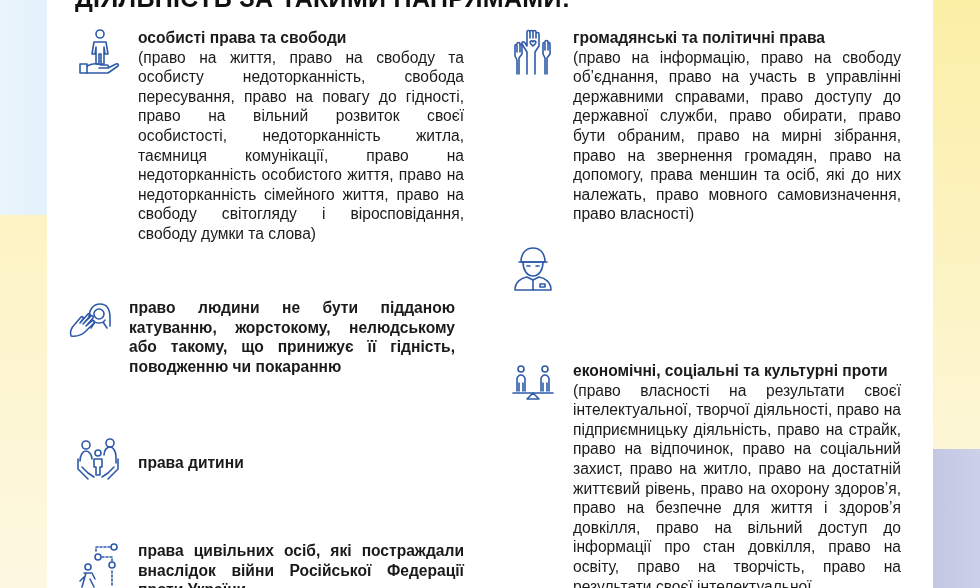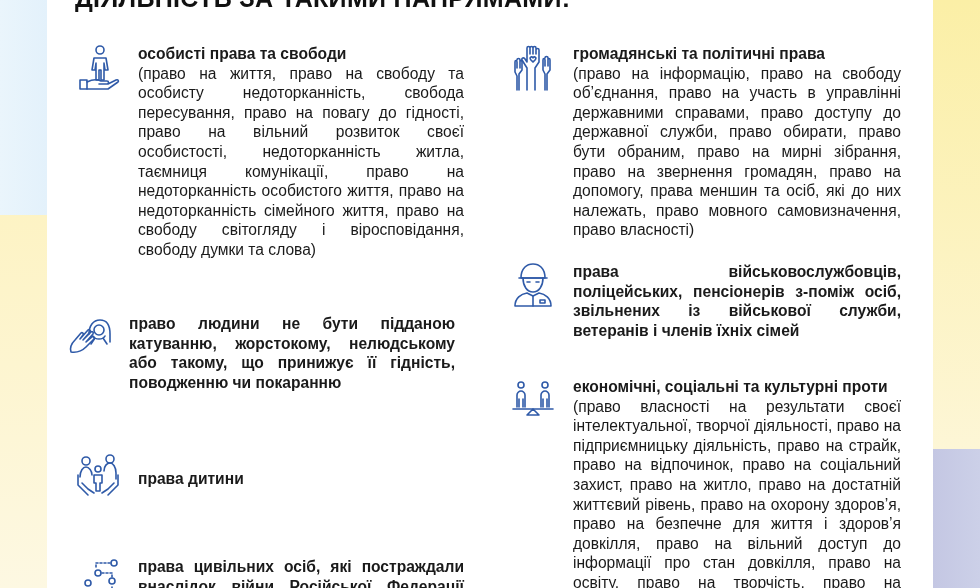--- a/index.html
+++ b/index.html
@@ -27,21 +27,21 @@
   }
   .card {
     position: absolute; left: 47px; top: 0; width: 886px; height: 588px;
     background: #ffffff;
   }
   .heading {
     position: absolute; left: 75px; top: -16px;
     font-size: 25px; font-weight: bold; letter-spacing: 0.3px;
     color: #111; white-space: nowrap;
   }
-  .item { position: absolute; display: flex; margin-top: 16px; }
+  .item { position: absolute; display: flex; }
   .icon { width: 44px; height: 48px; flex: 0 0 44px; margin-right: 18px; }
   .icon svg { width: 44px; height: 48px; }
   .text { font-size: 15.6px; line-height: 19.6px; text-align: justify; }
   .title { font-weight: bold; }
   .desc { font-weight: normal; }
   .col-left .text { width: 326px; }
   .col-right .text { width: 328px; }
   svg * { fill: none; stroke: #2f5aa8; stroke-width: 1.6; stroke-linecap: round; stroke-linejoin: round; }
 </style>
 </head>
@@ -139,23 +139,20 @@
   <div class="icon">
     <svg viewBox="0 0 44 48">
       <path d="M10 18 c0 -10 6 -14 12 -14 c6 0 12 4 12 14 z"></path>
       <path d="M8 18 h28"></path>
       <path d="M12 18 c0 8 4 14 10 14 c6 0 10 -6 10 -14"></path>
       <path d="M16 22 h3 M25 22 h3"></path>
       <path d="M4 46 c0 -8 6 -12 12 -13 l6 3 l6 -3 c6 1 12 5 12 13 z"></path>
       <path d="M22 36 v10 M29 40 h5 v3 h-5 z"></path>
     </svg>
   </div>
-  <div class="text" style="padding-top:2px;">
-    <span class="title">права військовослужбовців, поліцейських, пенсіонерів з-поміж осіб, звільнених із військової служби, ветеранів і членів їхніх сімей</span>
-  </div>
 </div>
 
 <div class="item col-right" style="left:511px; top:361px;">
   <div class="icon">
     <svg viewBox="0 0 44 48">
       <circle cx="10" cy="8" r="3"></circle>
       <circle cx="34" cy="8" r="3"></circle>
       <path d="M6 30 v-12 c0 -2 2 -4 4 -4 c2 0 4 2 4 4 v12 M8 30 v-8 M12 30 v-8"></path>
       <path d="M30 30 v-12 c0 -2 2 -4 4 -4 c2 0 4 2 4 4 v12 M32 30 v-8 M36 30 v-8"></path>
       <path d="M2 32 h40"></path>

